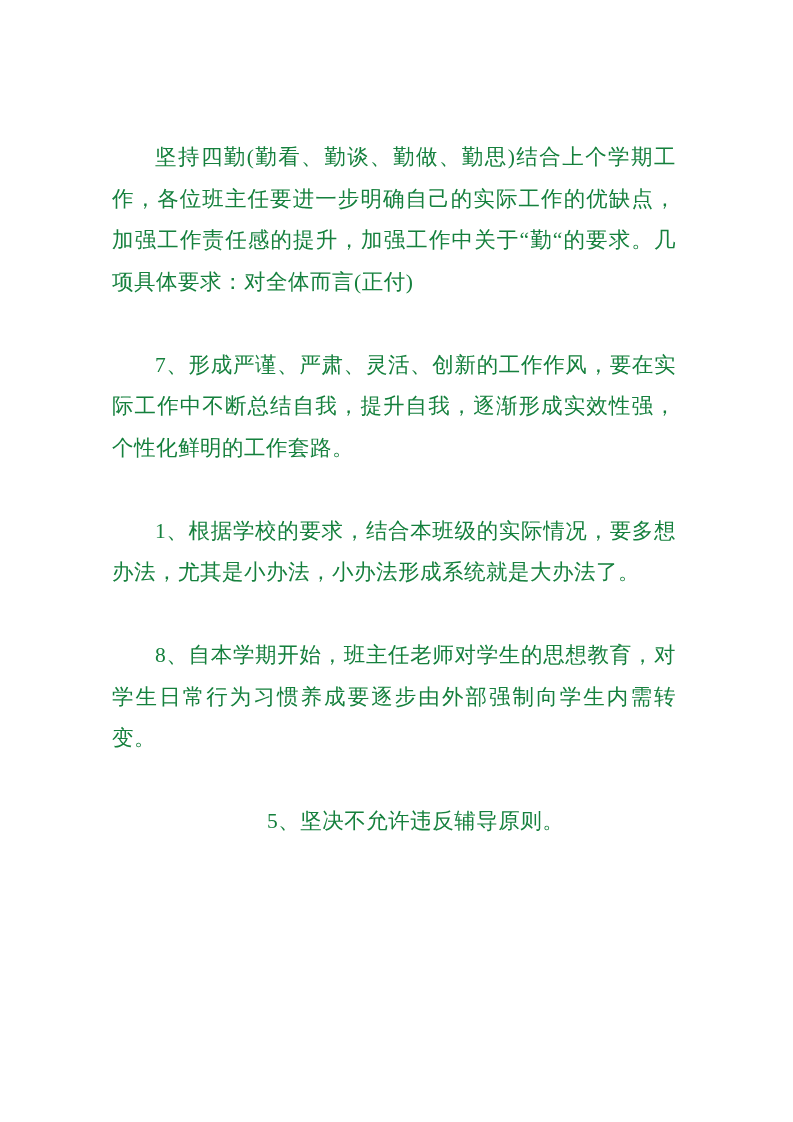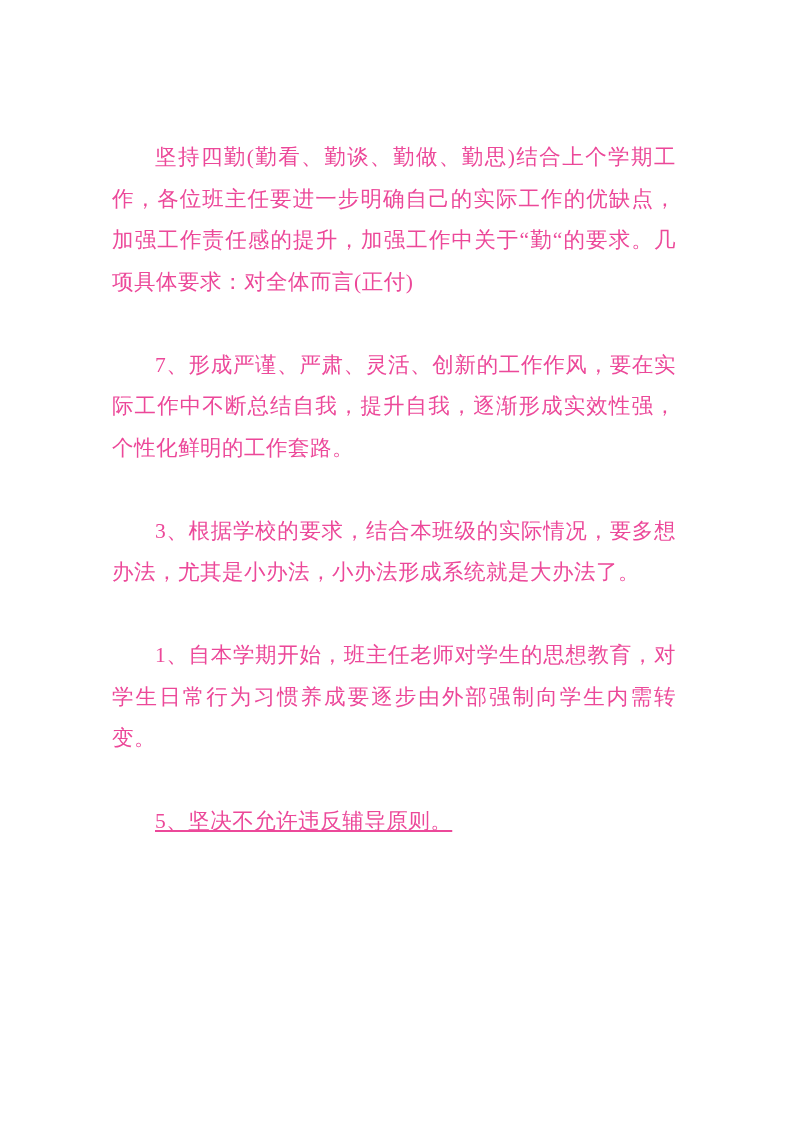--- a/index.html
+++ b/index.html
@@ -17,36 +17,35 @@
     box-sizing: border-box;
     width: 793px;
     height: 1122px;
     background: #ffffff;
     padding: 137px 117px 0 112px;
   }
   .doc-body p {
     margin: 0 0 41.5px 0;
     font-size: 21.5px;
     line-height: 41.5px;
-    color: #ec4899;
+    color: #15803d;
     text-align: justify;
     text-justify: inter-ideograph;
     text-indent: 2em;
     letter-spacing: 0.5px;
     word-break: break-all;
   }
   .doc-body p:last-child {
-    text-align: left;
-    text-decoration: underline;
+    text-align: center;
   }
 </style>
 </head>
 <body>
 
 <div class="page">
   <div class="doc-body">
     <p>坚持四勤(勤看、勤谈、勤做、勤思)结合上个学期工作，各位班主任要进一步明确自己的实际工作的优缺点，加强工作责任感的提升，加强工作中关于“勤“的要求。几项具体要求：对全体而言(正付)</p>
     <p>7、形成严谨、严肃、灵活、创新的工作作风，要在实际工作中不断总结自我，提升自我，逐渐形成实效性强，个性化鲜明的工作套路。</p>
-    <p>3、根据学校的要求，结合本班级的实际情况，要多想办法，尤其是小办法，小办法形成系统就是大办法了。</p>
-    <p>1、自本学期开始，班主任老师对学生的思想教育，对学生日常行为习惯养成要逐步由外部强制向学生内需转变。</p>
+    <p>1、根据学校的要求，结合本班级的实际情况，要多想办法，尤其是小办法，小办法形成系统就是大办法了。</p>
+    <p>8、自本学期开始，班主任老师对学生的思想教育，对学生日常行为习惯养成要逐步由外部强制向学生内需转变。</p>
     <p>5、坚决不允许违反辅导原则。</p>
   </div>
 </div>
 
 </body></html>

